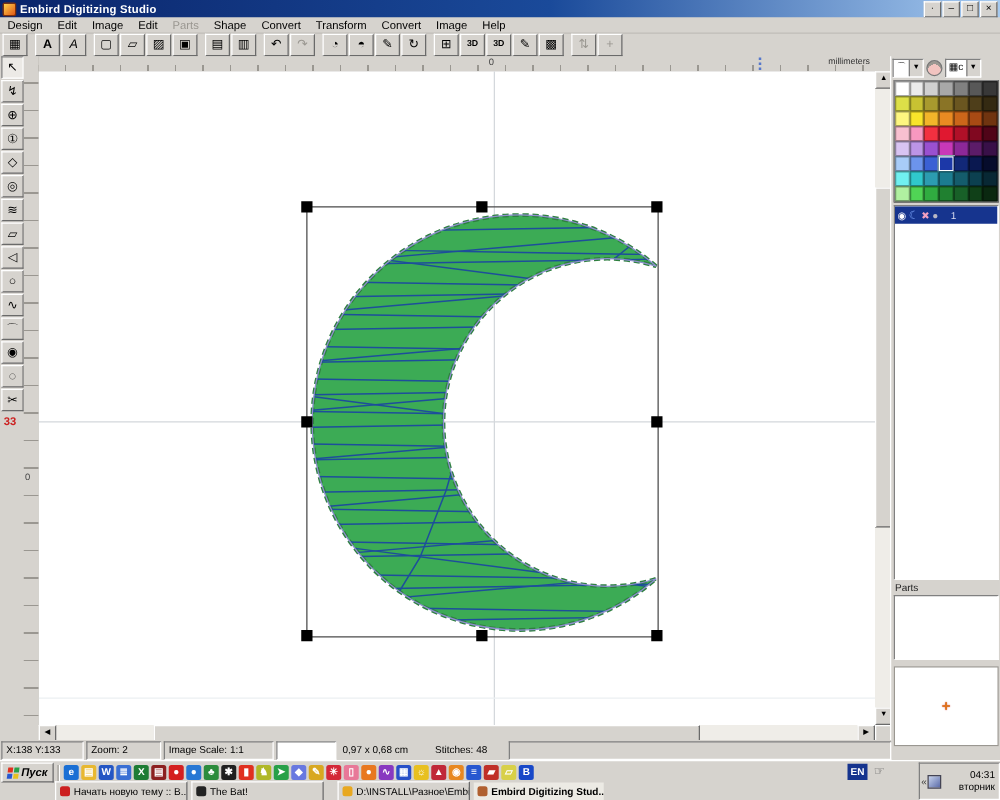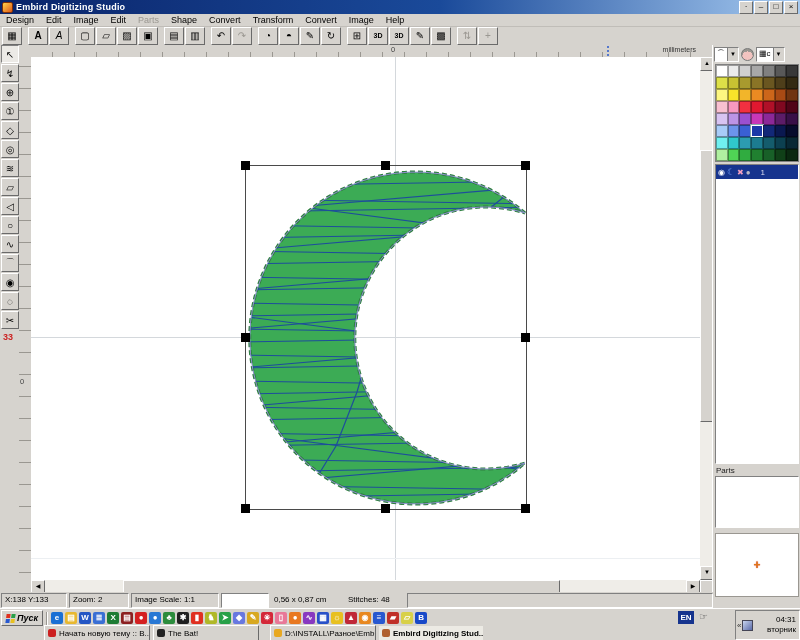--- a/index.html
+++ b/index.html
@@ -427,21 +427,21 @@
     <div class="previewbox">
       <span class="crosshair">+</span>
     </div>
   </div>
 
   <div class="statusbar">
     <span class="sseg" style="width:58px">X:138  Y:133</span>
     <span class="sseg" style="width:52px">Zoom: 2</span>
     <span class="sseg" style="width:80px">Image Scale: 1:1</span>
     <span class="sseg sswatch"></span>
-    <span class="sseg" style="width:66px;border:0;background:none">0,56 x 0,87 cm</span>
+    <span class="sseg" style="width:66px;border:0;background:none">0,97 x 0,68 cm</span>
     <span class="sseg" style="width:54px;border:0;background:none">Stitches: 48</span>
     <span class="sseg" style="flex:1"></span>
   </div>
 
   <div class="taskbar">
     <div class="tb-row1">
       <span class="startbtn raised">
         <span class="winflag">
           <i style="background:#e03020"></i>
             <i style="background:#28a048"></i>

